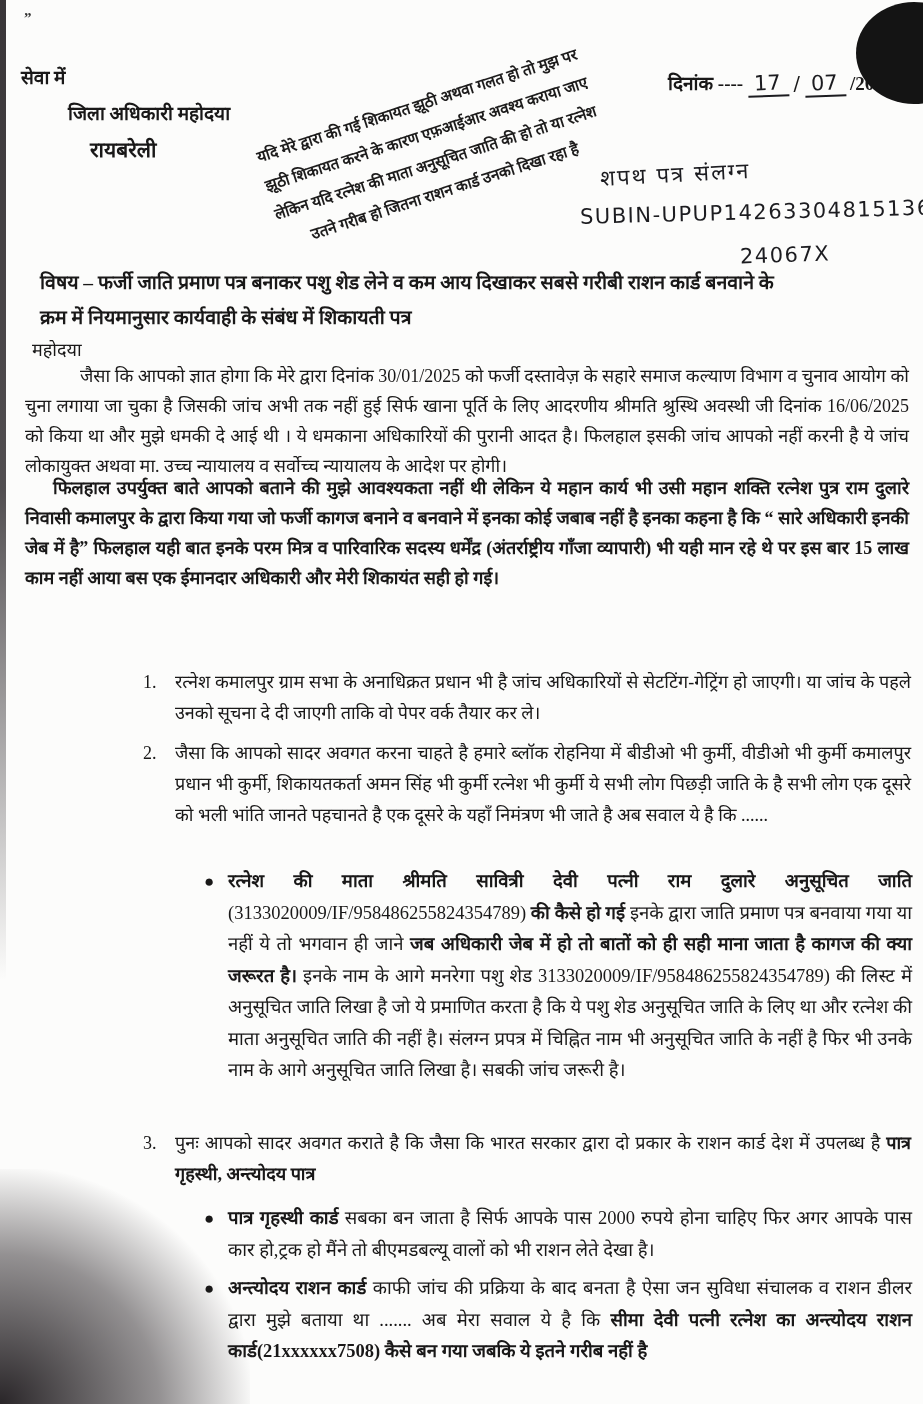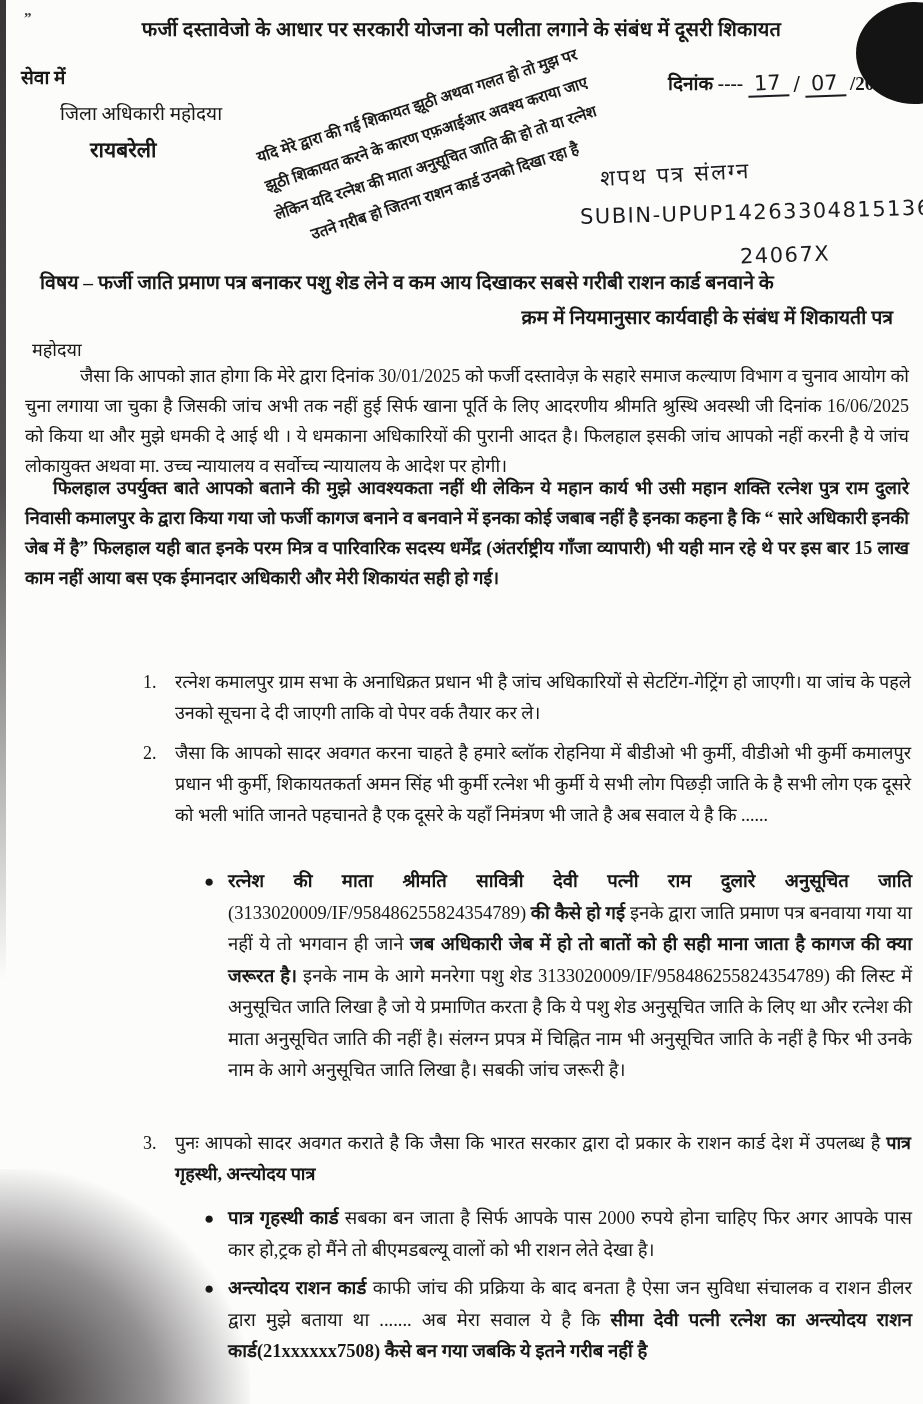--- a/index.html
+++ b/index.html
@@ -29,21 +29,21 @@
   }
   .corner-mark {
     position:absolute; left:24px; top:10px; font-size:15px; font-weight:700; color:#333;
   }
   
   .title {
     position:absolute; top:15px; left:70px; right:70px;
     text-align:center; font-weight:700; font-size:20px; letter-spacing:0.2px;
   }
   .salutation { position:absolute; top:64px; left:21px; font-size:19px; font-weight:700; }
-  .addressee1 { position:absolute; top:100px; left:60px; font-size:19px; font-weight:400; }
+  .addressee1 { position:absolute; top:100px; left:68px; font-size:19px; font-weight:700; }
   .addressee2 { position:absolute; top:135px; left:90px; font-size:21px; font-weight:700; }
   .date-line { position:absolute; top:70px; left:668px; font-size:19px; font-weight:700; white-space:nowrap; }
   .hw { font-family:"DejaVu Sans",sans-serif; font-weight:400; color:#1c1c20; }
   .date-line .hw-day, .date-line .hw-month {
     display:inline-block; font-size:21px; padding:0 8px 0 6px;
     border-bottom:2px solid #1c1c20; transform:rotate(-2deg);
   }
   .date-line .sep { font-weight:400; font-family:"DejaVu Sans",sans-serif; }
   
   .stamp {
@@ -51,21 +51,21 @@
     transform:rotate(-18deg); transform-origin:0 0;
     text-align:center; font-size:15.5px; font-weight:600; line-height:30px;
     white-space:nowrap; color:#1d1c1c;
   }
   
   .hw-note  { position:absolute; left:600px; top:158px; font-size:22px; transform:rotate(-3deg); letter-spacing:2px; }
   .hw-ref1  { position:absolute; left:580px; top:200px; font-size:21px; transform:rotate(-1.5deg); letter-spacing:1.5px; white-space:nowrap; }
   .hw-ref2  { position:absolute; left:740px; top:243px; font-size:21px; transform:rotate(-2deg); letter-spacing:1.5px; }
   
   .subject1 { position:absolute; top:268px; left:40px; right:30px; text-align:left; font-weight:700; font-size:19.5px; }
-  .subject2 { position:absolute; top:303px; left:40px; right:30px; text-align:right; font-weight:700; font-size:19.5px; }
+  .subject2 { position:absolute; top:303px; left:40px; right:30px; text-align:left; font-weight:700; font-size:19.5px; }
   .greeting { position:absolute; top:337px; left:32px; font-size:18px; }
   
   .para { position:absolute; left:25px; width:884px; font-size:18px; line-height:30px; text-align:justify; }
   .para1 { top:361px; text-indent:55px; }
   .para2 { top:473px; text-indent:28px; font-weight:700; }
   .list-intro { position:absolute; top:629px; left:24px; font-size:18.5px; font-weight:700; }
   
   .num-item { position:absolute; left:143px; width:768px; display:flex; font-size:18px; line-height:31px; }
   .num-item .num { flex:0 0 32px; }
   .num-item .txt { flex:1; text-align:justify; }
@@ -83,21 +83,20 @@
 </style>
 </head>
 <body>
 
 <div class="page">
 
   <div class="edge-left"></div>
   <div class="corner-shadow"></div>
   <span class="corner-mark">”</span>
 
-  <div class="title">फर्जी दस्तावेजो के आधार पर सरकारी योजना को पलीता लगाने के संबंध में दूसरी शिकायत</div>
   <div class="salutation">सेवा में</div>
   <div class="addressee1">जिला अधिकारी महोदया</div>
   <div class="addressee2">रायबरेली</div>
 
   <div class="date-line">
     <span>दिनांक ----</span>
     <span class="hw hw-day">17</span>
     <span class="sep">/</span>
     <span class="hw hw-month">07</span>
     <span>/202</span>

